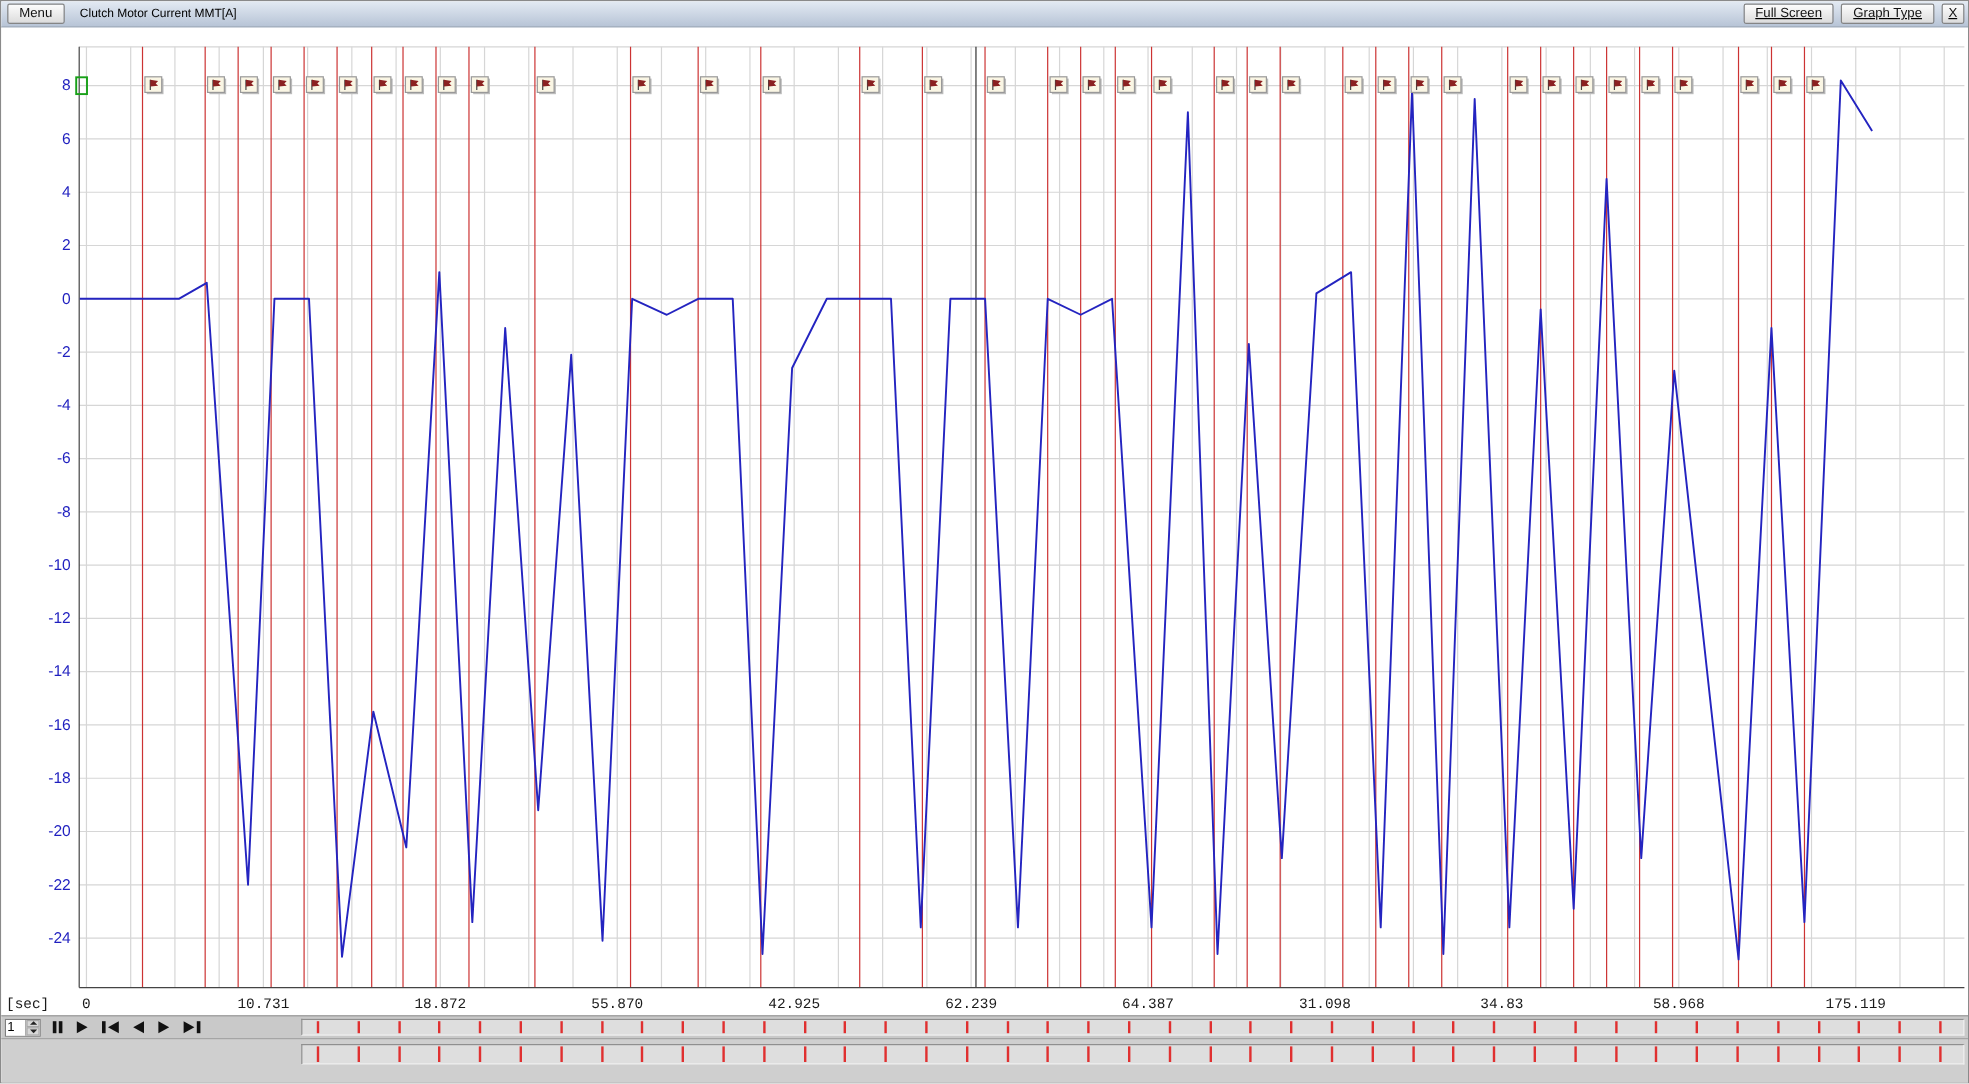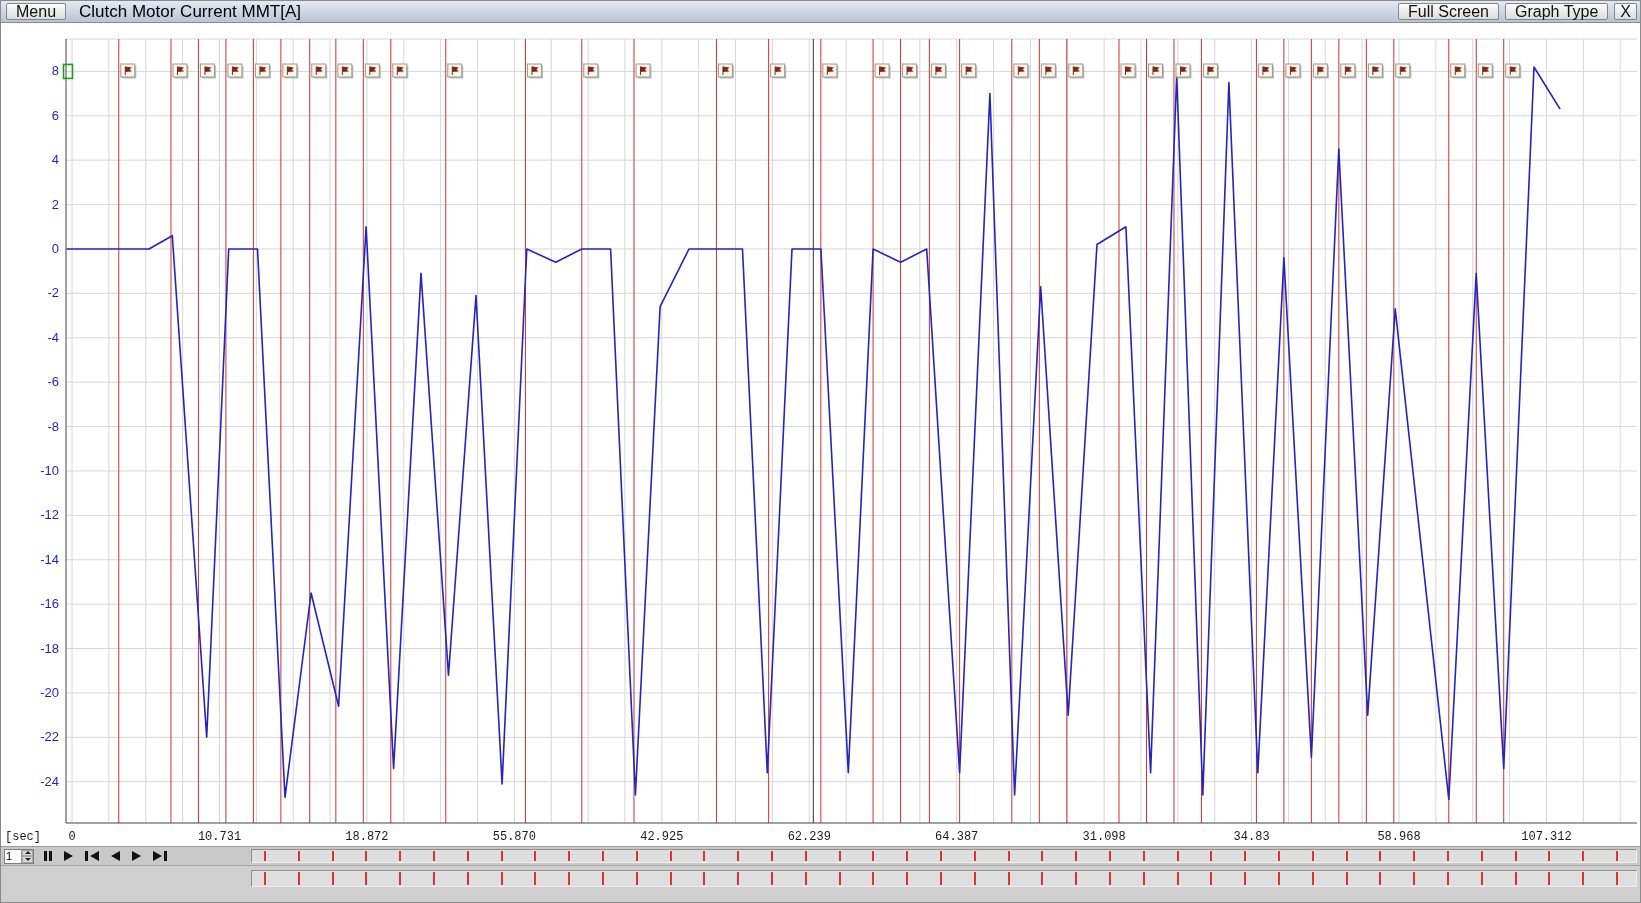--- a/index.html
+++ b/index.html
@@ -2,25 +2,25 @@
 <html><head>
 <meta charset="utf-8">
 <style>
   html,body{margin:0;padding:0;background:#fff;}
   .app{position:relative;width:1641px;height:903px;font-family:"Liberation Sans",sans-serif;
        overflow:hidden;background:#fff;box-sizing:border-box;border:1px solid #8a8a8a;}
   
   .titlebar{height:22px;display:flex;align-items:center;
     background:linear-gradient(#e3eaf3,#b7c4d6);border-bottom:1px solid #7d8da2;
     padding:0 2px;box-sizing:border-box;}
-  .tb-btn{font-family:"Liberation Sans",sans-serif;font-size:16px;height:17px;line-height:15px;
+  .tb-btn{font-family:"Liberation Sans",sans-serif;font-size:11px;height:17px;line-height:15px;
     background:linear-gradient(#fcfcfc,#dcdcdc);border:1px solid #858585;border-radius:2px;
     padding:0 9px;margin:0 3px;color:#111;cursor:pointer;}
-  .tb-title{font-size:17px;color:#000;margin-left:10px;white-space:nowrap;}
-  .tb-right{margin-left:auto;display:flex;align-items:flex-end;}
+  .tb-title{font-size:10px;color:#000;margin-left:10px;white-space:nowrap;}
+  .tb-right{margin-left:auto;display:flex;align-items:flex-end;text-decoration:underline;}
   .tb-btn.close{padding:0 5px;margin-right:1px;}
   
   #chart-svg{display:block;width:1641px;height:806px;background:#fff;}
   #chart-svg text{font-family:"Liberation Sans",sans-serif;}
   
   #xaxis-row{position:relative;height:17px;background:#fff;font-size:12px;color:#1a1a1a;font-family:Liberation Mono, monospace;}
   .sec-label{position:absolute;left:4px;top:1px;}
   .x-tick{position:absolute;top:1px;transform:translateX(-50%);white-space:nowrap;}
   
   .controls-row{position:relative;height:19px;background:#c9c9c9;border-top:1px solid #9a9a9a;
@@ -415,21 +415,21 @@
   <span class="x-tick" style="left: 71.0455px;">0</span>
       <span class="x-tick" style="left: 218.486px;">10.731</span>
       <span class="x-tick" style="left: 365.927px;">18.872</span>
       <span class="x-tick" style="left: 513.382px;">55.870</span>
       <span class="x-tick" style="left: 660.823px;">42.925</span>
       <span class="x-tick" style="left: 808.264px;">62.239</span>
       <span class="x-tick" style="left: 955.705px;">64.387</span>
       <span class="x-tick" style="left: 1103.15px;">31.098</span>
       <span class="x-tick" style="left: 1250.6px;">34.83</span>
       <span class="x-tick" style="left: 1398.04px;">58.968</span>
-      <span class="x-tick" style="left: 1545.48px;">107.312</span>
+      <span class="x-tick" style="left: 1545.48px;">175.119</span>
     </div>
 
   <div class="controls-row">
     <div class="spinner">
       <input class="spin-input" value="1" style="">
       <div class="spin-btns">
         <button>
             <i class="tri-up"></i>
           </button>
         <button>

